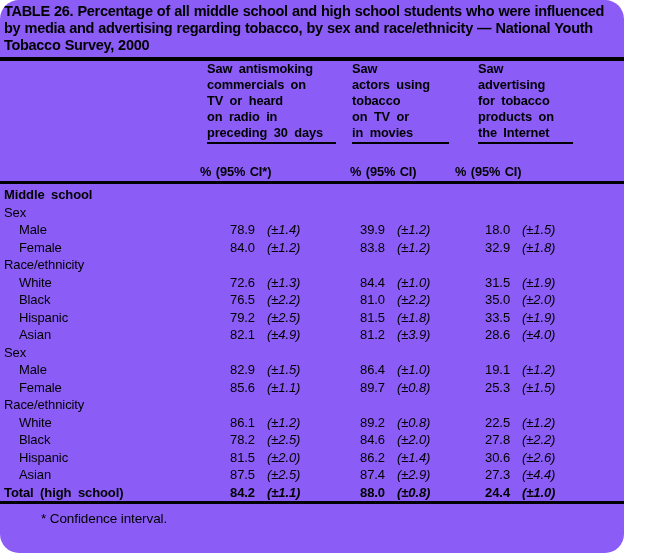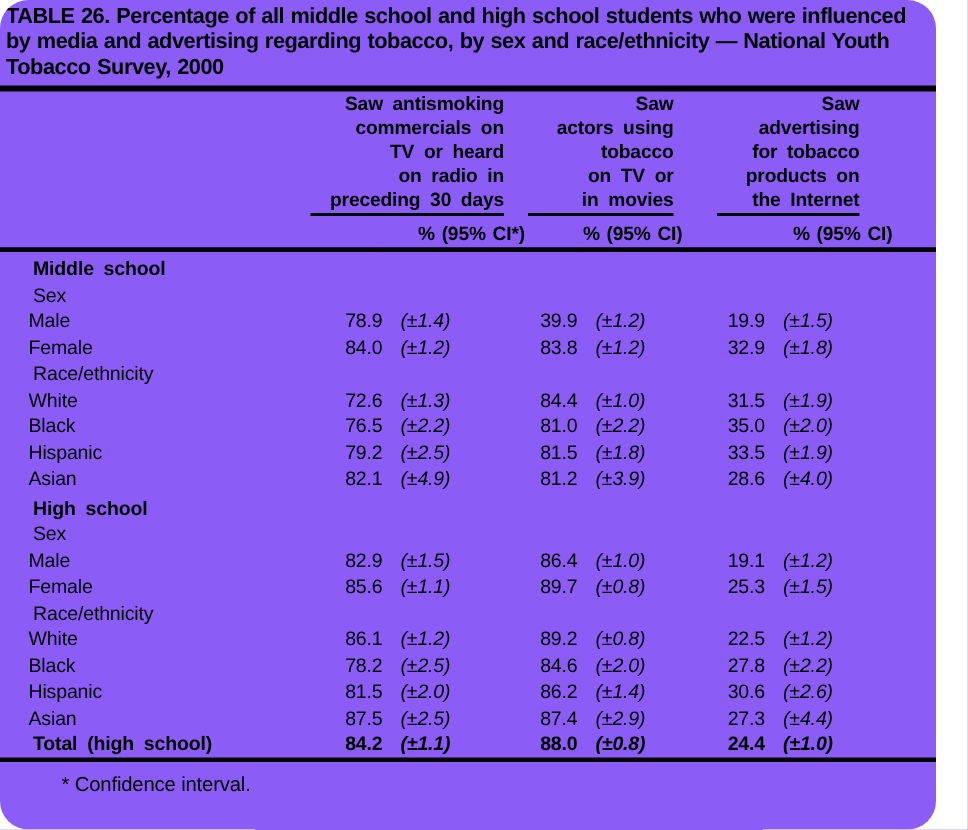--- a/index.html
+++ b/index.html
@@ -17,34 +17,34 @@
   .rule-title { height: 4px; background: #000; }
   .rule-bottom { height: 3px; background: #000; }
 
   table { border-collapse: collapse; table-layout: fixed; width: 645px; }
   thead { border-bottom: 3px solid #000; }
   th, td { padding: 0; font-weight: normal; }
 
   .group-head { vertical-align: bottom; }
   .lines {
     font-weight: bold; font-size: 12.8px; line-height: 16px;
-    text-align: right; word-spacing: 3px; letter-spacing: -0.1px;
+    text-align: left; word-spacing: 3px; letter-spacing: -0.1px;
     border-bottom: 2.5px solid #000; padding-bottom: 1px;
   }
   .u1 { margin: 0 14px 0 7px; }
   .u2 { margin: 0 6px 0 2px; }
   .u3 { margin: 0 22px 0 23px; }
   .subhead {
-    text-align: right; font-weight: bold; font-size: 12.8px;
-    padding-top: 2px; height: 19px; vertical-align: middle;
+    text-align: left; font-weight: bold; font-size: 12.8px;
+    padding-top: 18px; height: 19px; vertical-align: middle;
     word-spacing: 1px; letter-spacing: -0.1px;
   }
 
   tbody td { font-size: 13px; height: 17.5px; letter-spacing: -0.1px; vertical-align: middle; }
-  td.label { padding-left: 22px; word-spacing: 3px; white-space: nowrap; }
+  td.label { padding-left: 4px; word-spacing: 3px; white-space: nowrap; }
   tr.data td.label { padding-left: 19px; }
   tr.section td.label { font-weight: bold; }
   tr.section td { padding-top: 2px; }
   tr.total td { font-weight: bold; }
   td.num { text-align: right; white-space: nowrap; }
   td.ci { text-align: left; padding-left: 12px; white-space: nowrap; font-style: italic; }
 
   .footnote { font-size: 13.5px; letter-spacing: -0.1px; padding: 7px 0 0 4px; margin-left: 37px; }
 </style>
 </head>
@@ -127,21 +127,21 @@
           <td class="num"></td>
           <td class="ci"></td>
           <td></td>
         </tr>
         <tr class="data">
           <td class="label">Male</td>
           <td class="num">78.9</td>
           <td class="ci">(±1.4)</td>
           <td class="num">39.9</td>
           <td class="ci">(±1.2)</td>
-          <td class="num">19.9</td>
+          <td class="num">18.0</td>
           <td class="ci">(±1.5)</td>
           <td></td>
         </tr>
         <tr class="data">
           <td class="label">Female</td>
           <td class="num">84.0</td>
           <td class="ci">(±1.2)</td>
           <td class="num">83.8</td>
           <td class="ci">(±1.2)</td>
           <td class="num">32.9</td>
@@ -189,30 +189,20 @@
           <td></td>
         </tr>
         <tr class="data">
           <td class="label">Asian</td>
           <td class="num">82.1</td>
           <td class="ci">(±4.9)</td>
           <td class="num">81.2</td>
           <td class="ci">(±3.9)</td>
           <td class="num">28.6</td>
           <td class="ci">(±4.0)</td>
-          <td></td>
-        </tr>
-        <tr class="section">
-          <td class="label">High school</td>
-          <td class="num"></td>
-          <td class="ci"></td>
-          <td class="num"></td>
-          <td class="ci"></td>
-          <td class="num"></td>
-          <td class="ci"></td>
           <td></td>
         </tr>
         <tr class="subsection">
           <td class="label">Sex</td>
           <td class="num"></td>
           <td class="ci"></td>
           <td class="num"></td>
           <td class="ci"></td>
           <td class="num"></td>
           <td class="ci"></td>

